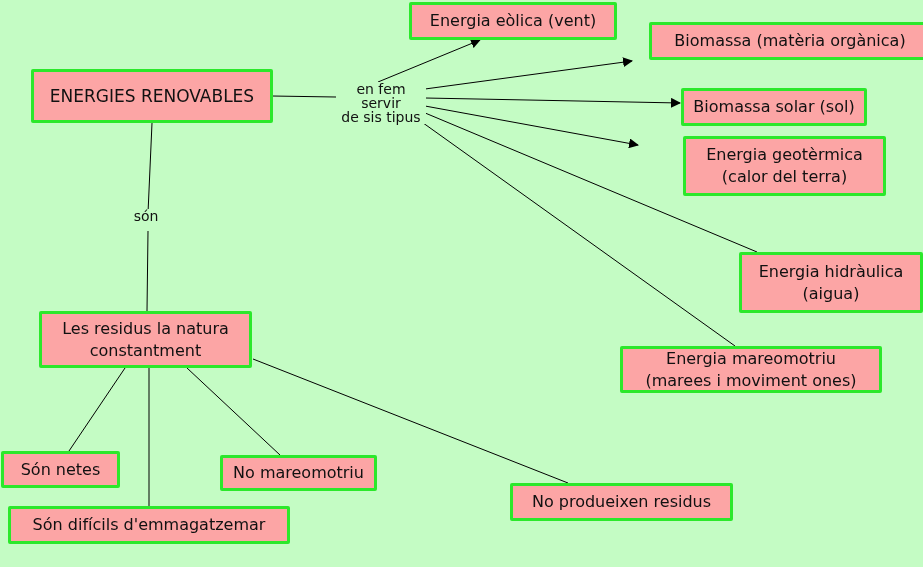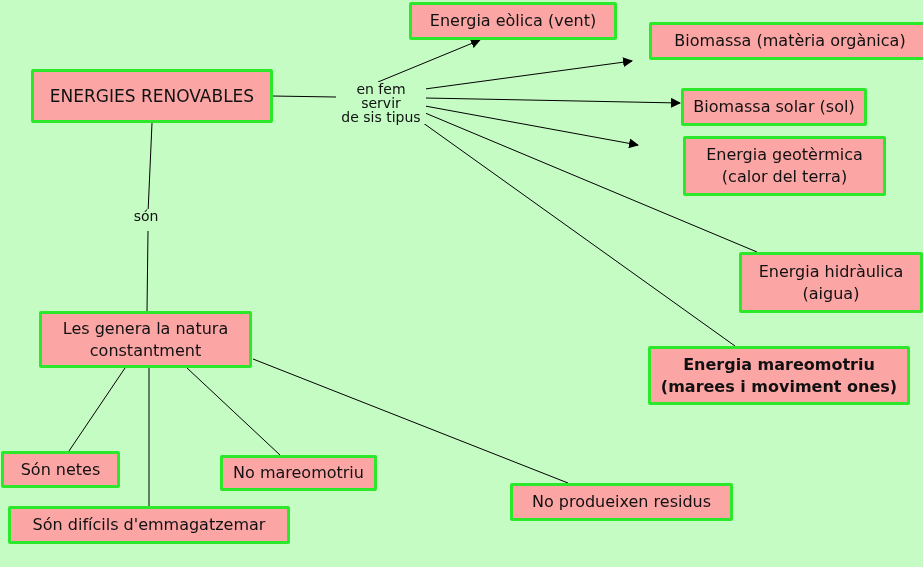--- a/index.html
+++ b/index.html
@@ -48,23 +48,23 @@
 </svg>
 
 <div class="node" style="left:31px;top:69px;width:242px;height:54px;font-size:17px;">ENERGIES RENOVABLES</div>
 <div class="node" style="left:409px;top:2px;width:208px;height:38px;">Energia eòlica (vent)</div>
 <div class="node" style="left:633px;top:22px;width:282px;height:38px;margin-left:16px;">Biomassa (matèria orgànica)</div>
 <div class="node" style="left:681px;top:88px;width:186px;height:38px;">Biomassa solar (sol)</div>
 <div class="node" style="left:639px;top:136px;width:203px;height:60px;margin-left:44px;">Energia geotèrmica
 (calor del terra)</div>
 <div class="node" style="left:739px;top:252px;width:184px;height:61px;">Energia hidràulica
 (aigua)</div>
-<div class="node" style="left:648px;top:346px;width:262px;height:59px;font-weight:bold;">Energia mareomotriu
+<div class="node" style="left:620px;top:346px;width:262px;height:47px;">Energia mareomotriu
 (marees i moviment ones)</div>
-<div class="node" style="left:39px;top:311px;width:213px;height:57px;">Les genera la natura
+<div class="node" style="left:39px;top:311px;width:213px;height:57px;">Les residus la natura
 constantment</div>
 <div class="node" style="left:1px;top:451px;width:119px;height:37px;">Són netes</div>
 <div class="node" style="left:220px;top:455px;width:157px;height:36px;">No mareomotriu</div>
 <div class="node" style="left:510px;top:483px;width:223px;height:38px;text-align:right;">No produeixen residus</div>
 <div class="node" style="left:8px;top:506px;width:282px;height:38px;">Són difícils d'emmagatzemar</div>
 
 <div class="elabel" style="left:336px;top:82px;width:90px;">en fem servir
 de sis tipus</div>
 <div class="elabel" style="left:130px;top:209px;width:32px;">són</div>
 

